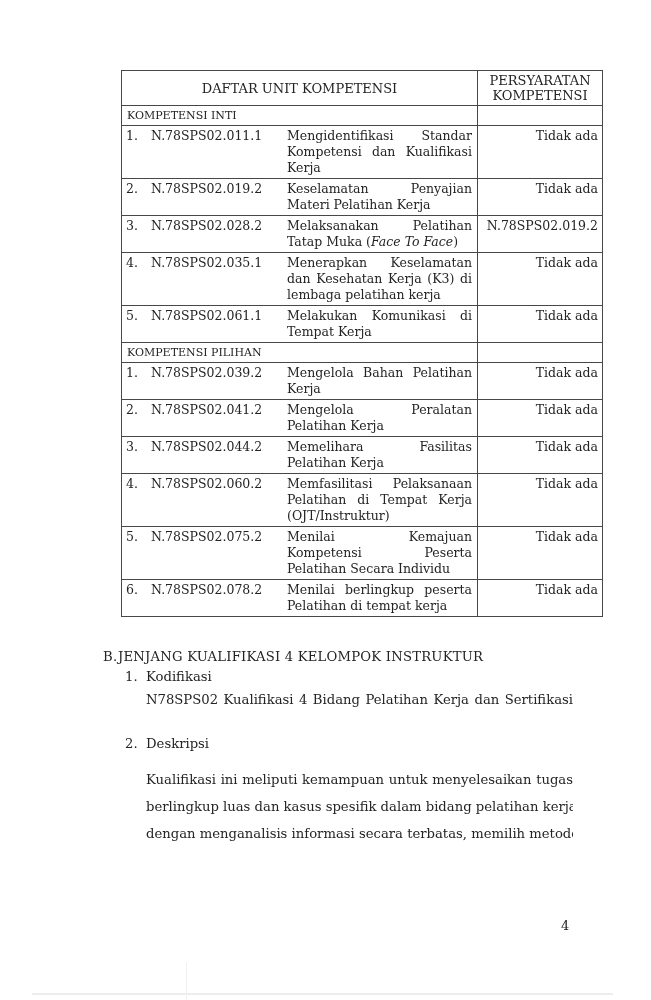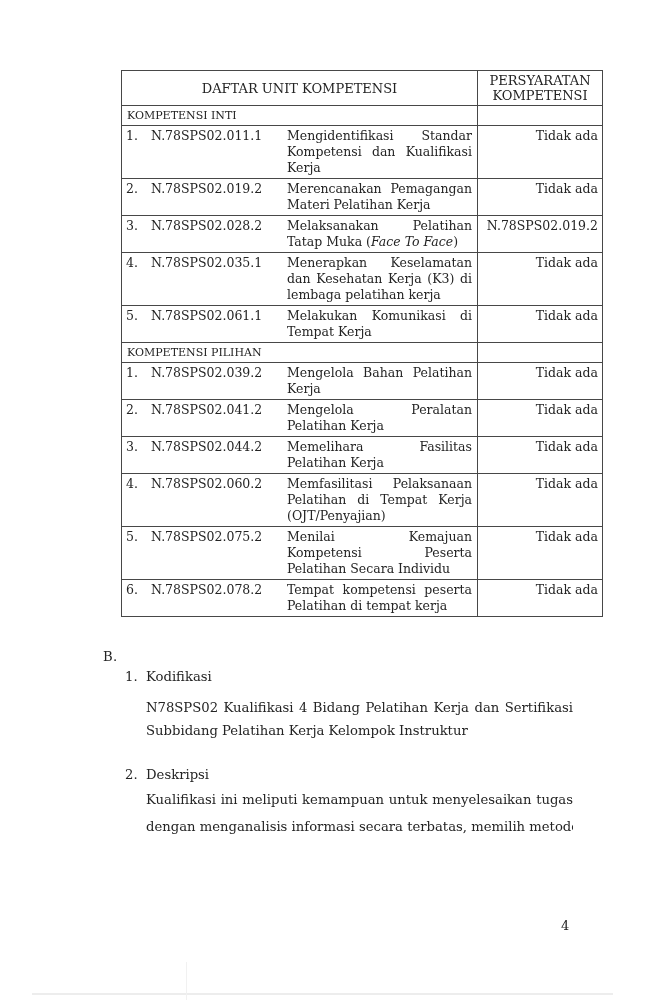--- a/index.html
+++ b/index.html
@@ -38,22 +38,22 @@
 
   
   .section-b { position: absolute; left: 103px; top: 648px; width: 470px; font-size: 13.2px; }
   .b-heading { display: flex; line-height: 17px; letter-spacing: 0.2px; }
   .b-label { width: 15px; flex: none; }
   .item-head { display: flex; margin-left: 22px; line-height: 17px; }
   .item-head.first { margin-top: 3px; }
   .item-head.second { margin-top: 24px; }
   .item-num { width: 21px; flex: none; }
   .para { margin-left: 43px; width: 427px; }
-  .para.kodifikasi { margin-top: 11px; line-height: 23px; }
-  .para.deskripsi  { margin-top: 3px; line-height: 27px; }
+  .para.kodifikasi { margin-top: 3px; line-height: 23px; }
+  .para.deskripsi  { margin-top: 14px; line-height: 27px; }
   .pl { display: block; white-space: nowrap; overflow: hidden; }
   .pl.j { text-align: justify; text-align-last: justify; }
 
   
   .page-number { position: absolute; left: 561px; top: 918px; font-size: 13px; }
 
   
   .scan-smudge { position: absolute; left: 32px; right: 38px; top: 993px; height: 2px; background: #ededed; }
   .scan-line-v { position: absolute; left: 186px; top: 962px; width: 1px; height: 38px; background: #f1f1f1; }
 </style>
@@ -99,21 +99,21 @@
         </td>
         <td class="c-req">Tidak ada</td>
       </tr>
 
       <tr>
         <td class="c-main">
           <div class="rowflex">
             <span class="num">2.</span>
             <span class="code">N.78SPS02.019.2</span>
             <span class="desc">
-              <span class="dl j">Merencanakan Pemagangan</span>
+              <span class="dl j">Keselamatan Penyajian</span>
               <span class="dl">Materi Pelatihan Kerja</span>
             </span>
           </div>
         </td>
         <td class="c-req">Tidak ada</td>
       </tr>
 
       <tr>
         <td class="c-main">
           <div class="rowflex">
@@ -205,21 +205,21 @@
       </tr>
 
       <tr>
         <td class="c-main">
           <div class="rowflex">
             <span class="num">4.</span>
             <span class="code">N.78SPS02.060.2</span>
             <span class="desc">
               <span class="dl j">Memfasilitasi Pelaksanaan</span>
               <span class="dl j">Pelatihan di Tempat Kerja</span>
-              <span class="dl">(OJT/Penyajian)</span>
+              <span class="dl">(OJT/Instruktur)</span>
             </span>
           </div>
         </td>
         <td class="c-req">Tidak ada</td>
       </tr>
 
       <tr>
         <td class="c-main">
           <div class="rowflex">
             <span class="num">5.</span>
@@ -233,52 +233,53 @@
         </td>
         <td class="c-req">Tidak ada</td>
       </tr>
 
       <tr>
         <td class="c-main">
           <div class="rowflex">
             <span class="num">6.</span>
             <span class="code">N.78SPS02.078.2</span>
             <span class="desc">
-              <span class="dl j">Tempat kompetensi peserta</span>
+              <span class="dl j">Menilai berlingkup peserta</span>
               <span class="dl">Pelatihan di tempat kerja</span>
             </span>
           </div>
         </td>
         <td class="c-req">Tidak ada</td>
       </tr>
 
     </tbody>
       </table>
   </div>
 
   <section class="section-b">
     <div class="b-heading">
       <span class="b-label">B.</span>
+      <span>JENJANG KUALIFIKASI 4 KELOMPOK INSTRUKTUR</span>
     </div>
 
     <div class="item-head first">
       <span class="item-num">1.</span>
       <span>Kodifikasi</span>
     </div>
     <div class="para kodifikasi">
       <span class="pl j">N78SPS02 Kualifikasi 4 Bidang Pelatihan Kerja dan Sertifikasi</span>
-      <span class="pl">Subbidang Pelatihan Kerja Kelompok Instruktur</span>
     </div>
 
     <div class="item-head second">
       <span class="item-num">2.</span>
       <span>Deskripsi</span>
     </div>
     <div class="para deskripsi">
       <span class="pl j">Kualifikasi ini meliputi kemampuan untuk menyelesaikan tugas</span>
+      <span class="pl j">berlingkup luas dan kasus spesifik dalam bidang pelatihan kerja</span>
       <span class="pl j">dengan menganalisis informasi secara terbatas, memilih metode</span>
     </div>
   </section>
 
   <div class="page-number">4</div>
 
   <div class="scan-smudge"></div>
   <div class="scan-line-v"></div>
 
 </main>

